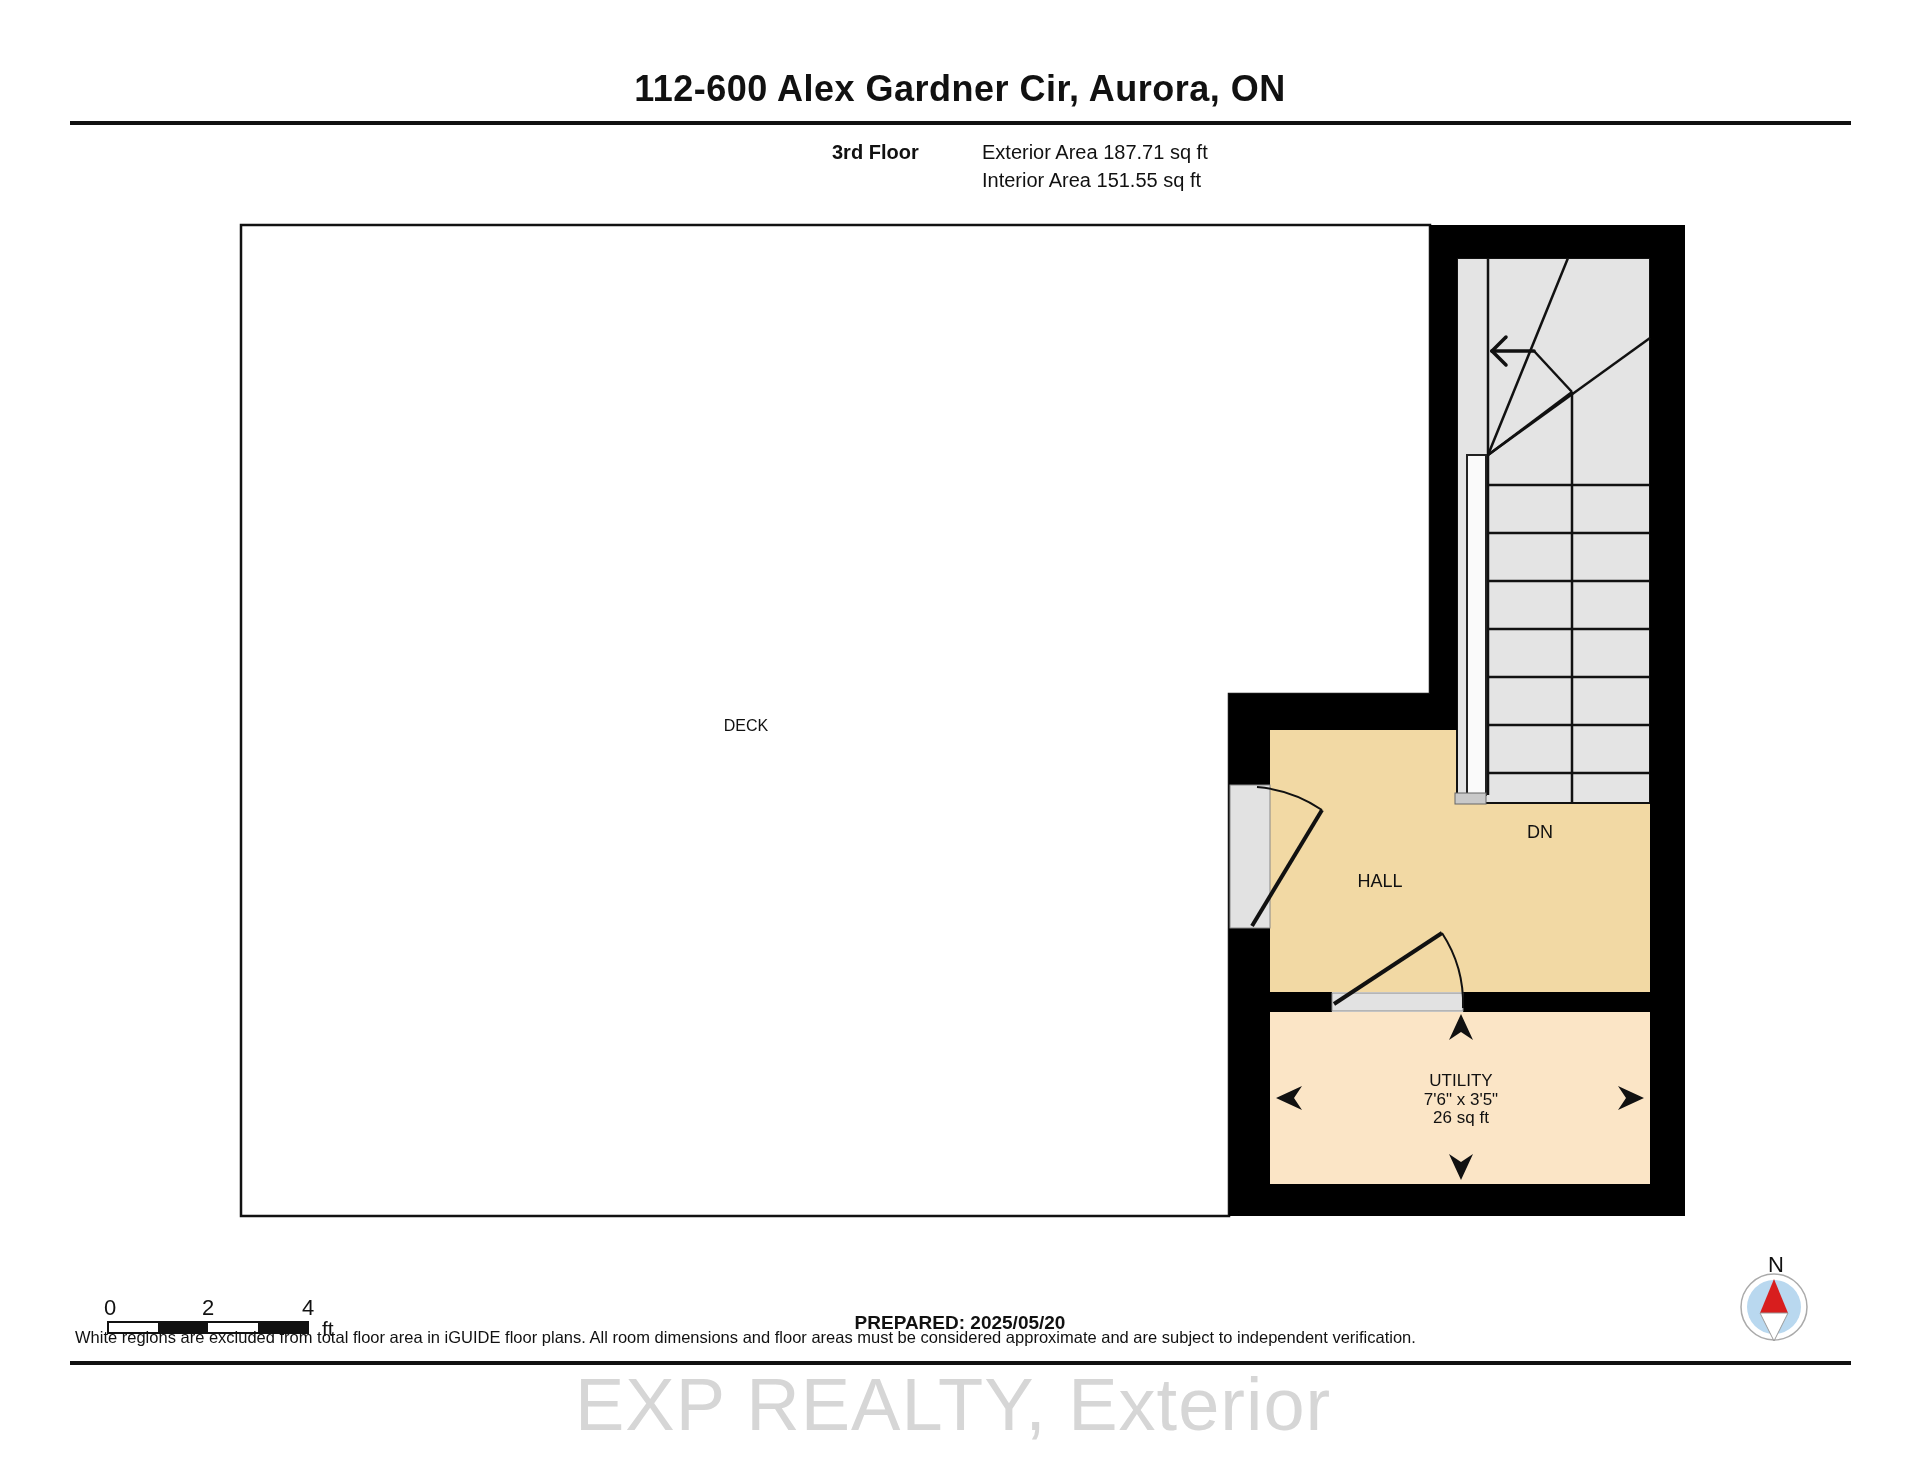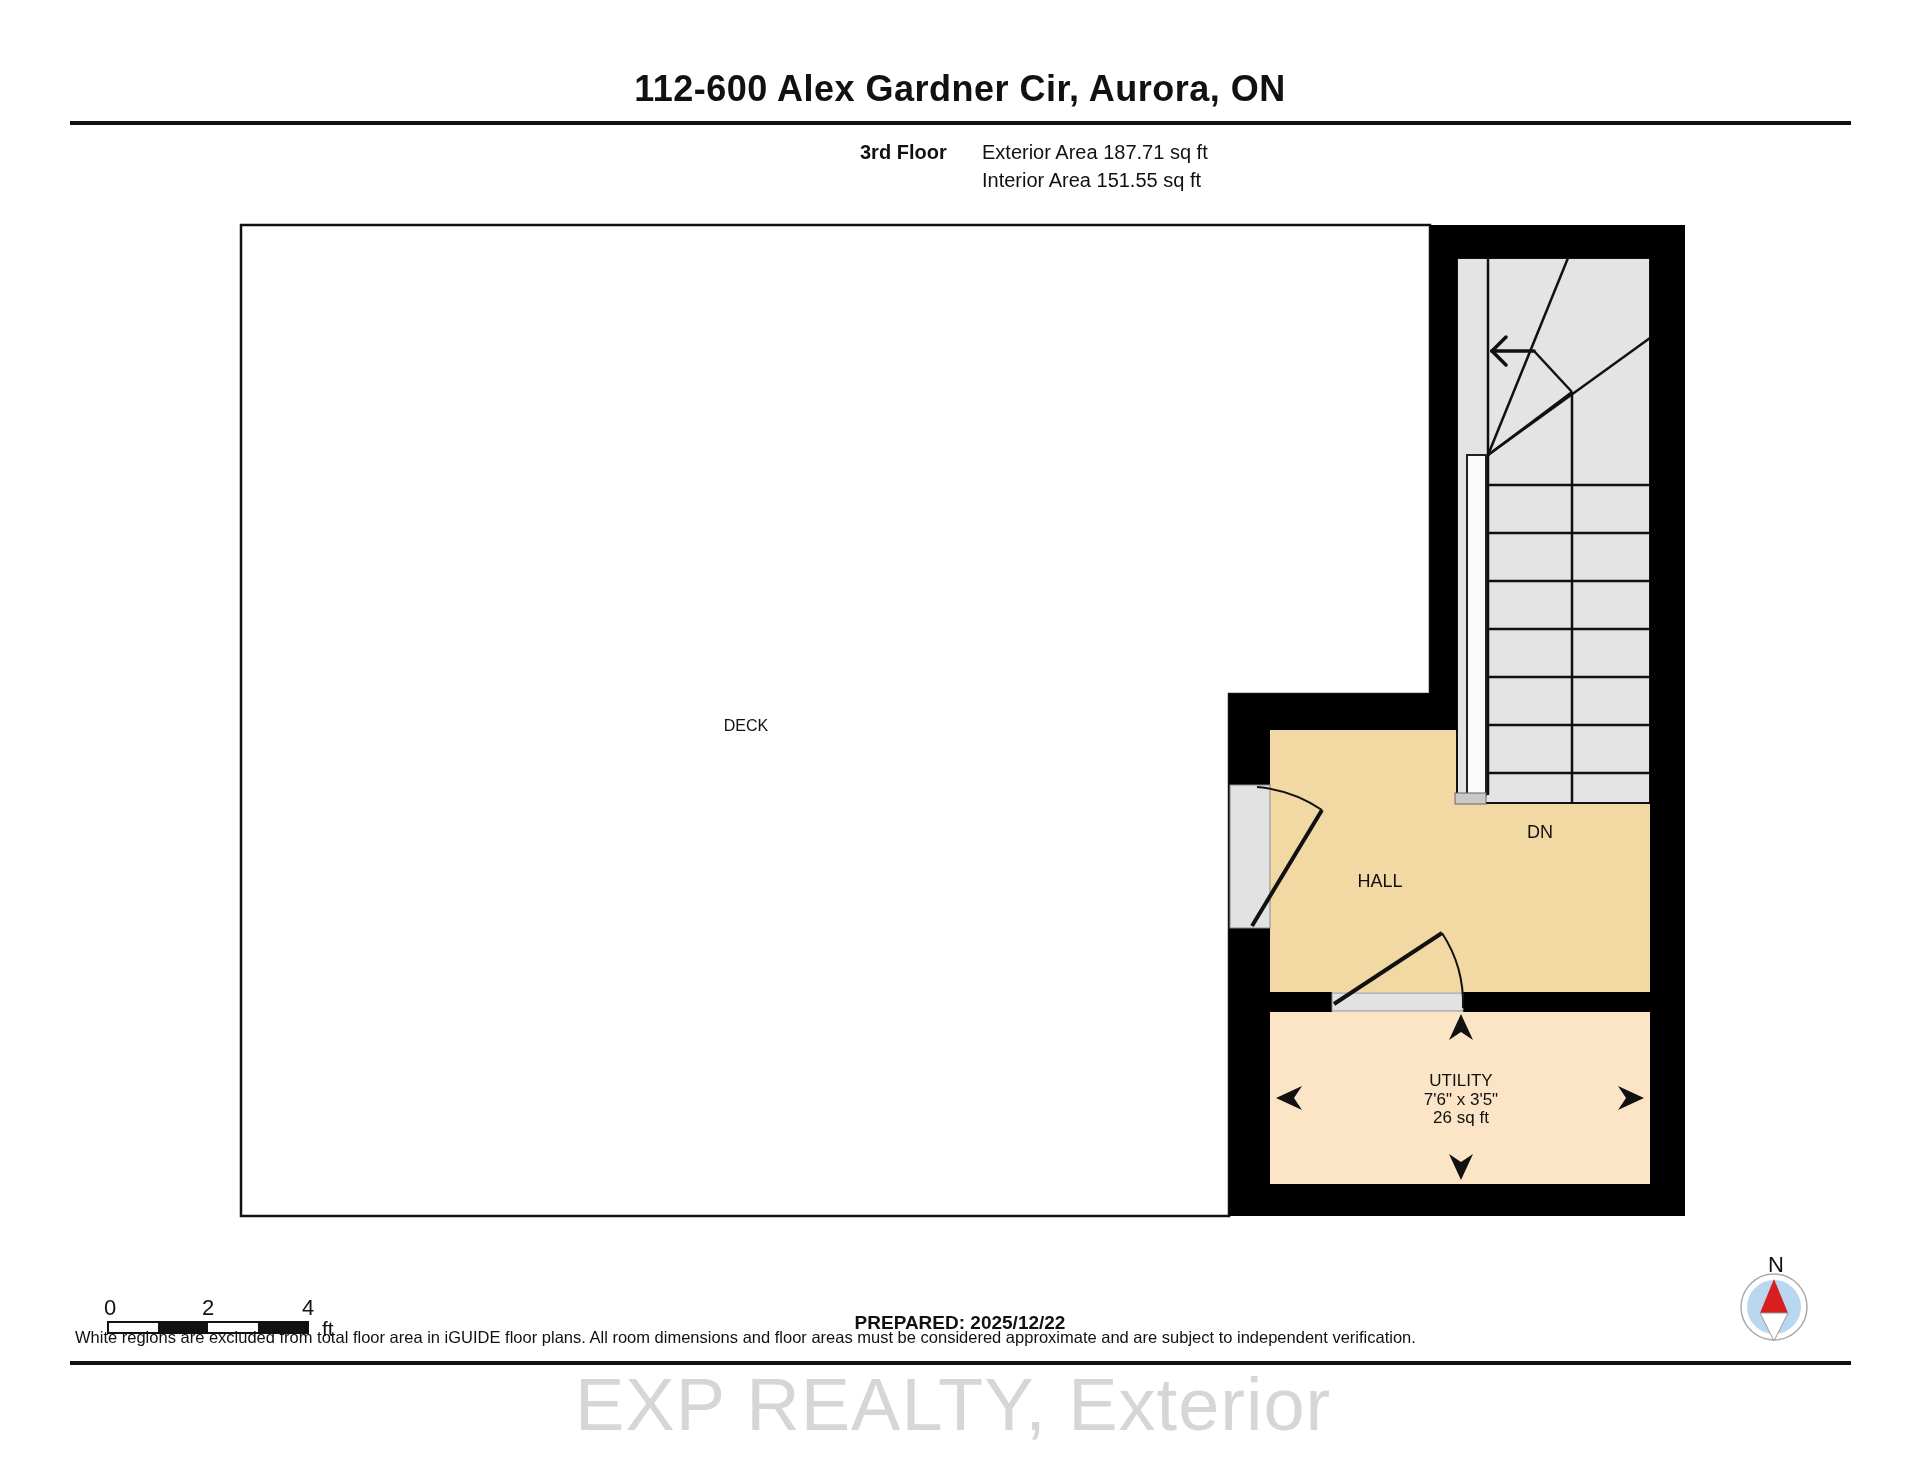--- a/index.html
+++ b/index.html
@@ -5,21 +5,21 @@
   html,body{margin:0;padding:0;background:#ffffff;}
   body{width:1920px;height:1484px;position:relative;overflow:hidden;
        font-family:"Liberation Sans", sans-serif;color:#111;}
   .abs{position:absolute;}
   .page-title{top:68px;left:0;width:1920px;text-align:center;
               font-size:36px;font-weight:bold;letter-spacing:0.5px;}
   .rule{background:#111;height:4px;left:70px;width:1781px;}
   .rule-top{top:121px;}
   .rule-bottom{top:1361px;}
   .hdr{font-size:20px;top:141px;white-space:nowrap;}
-  .hdr-bold{font-weight:bold;left:860px;}
+  .hdr-bold{font-weight:bold;left:832px;}
   .hdr-ext{left:982px;}
   .hdr-int{left:982px;top:169px;font-size:20px;white-space:nowrap;}
   .prepared{top:1312px;left:0;width:1920px;text-align:center;
             font-size:19px;font-weight:bold;}
   .disclaimer{top:1328px;left:75px;font-size:16.5px;white-space:nowrap;z-index:3;}
   .watermark{top:1362px;left:575px;font-size:74px;letter-spacing:1px;
              opacity:0.8;z-index:2;white-space:nowrap;
              text-shadow:0 0 6px #ffffff, 0 0 2px #ffffff;}
   .plan-svg{top:0;left:0;z-index:1;}
   svg text{font-family:"Liberation Sans", sans-serif;fill:#111;}
@@ -113,16 +113,16 @@
 
   <g>
     <circle cx="1774" cy="1307" r="33" fill="#ffffff" stroke="#aaaaaa" stroke-width="1.5"></circle>
     <circle cx="1774" cy="1307" r="27" fill="#b9d8ef"></circle>
     <path d="M1774,1279 L1760,1313 L1788,1313 Z" fill="#d81e1e"></path>
     <path d="M1774,1341 L1760,1313 L1788,1313 Z" fill="#ffffff" stroke="#999999" stroke-width="1"></path>
     <text class="room-label" x="1776" y="1272" font-size="22">N</text>
   </g>
 </svg>
 
-<div class="abs prepared">PREPARED: 2025/12/22</div>
+<div class="abs prepared">PREPARED: 2025/05/20</div>
 <div class="abs rule rule-bottom"></div>
 <div class="abs watermark" style="color:#cccccc;">EXP REALTY, Exterior</div>
 <div class="abs disclaimer">White regions are excluded from total floor area in iGUIDE floor plans. All room dimensions and floor areas must be considered approximate and are subject to independent verification.</div>
 
 </body></html>

